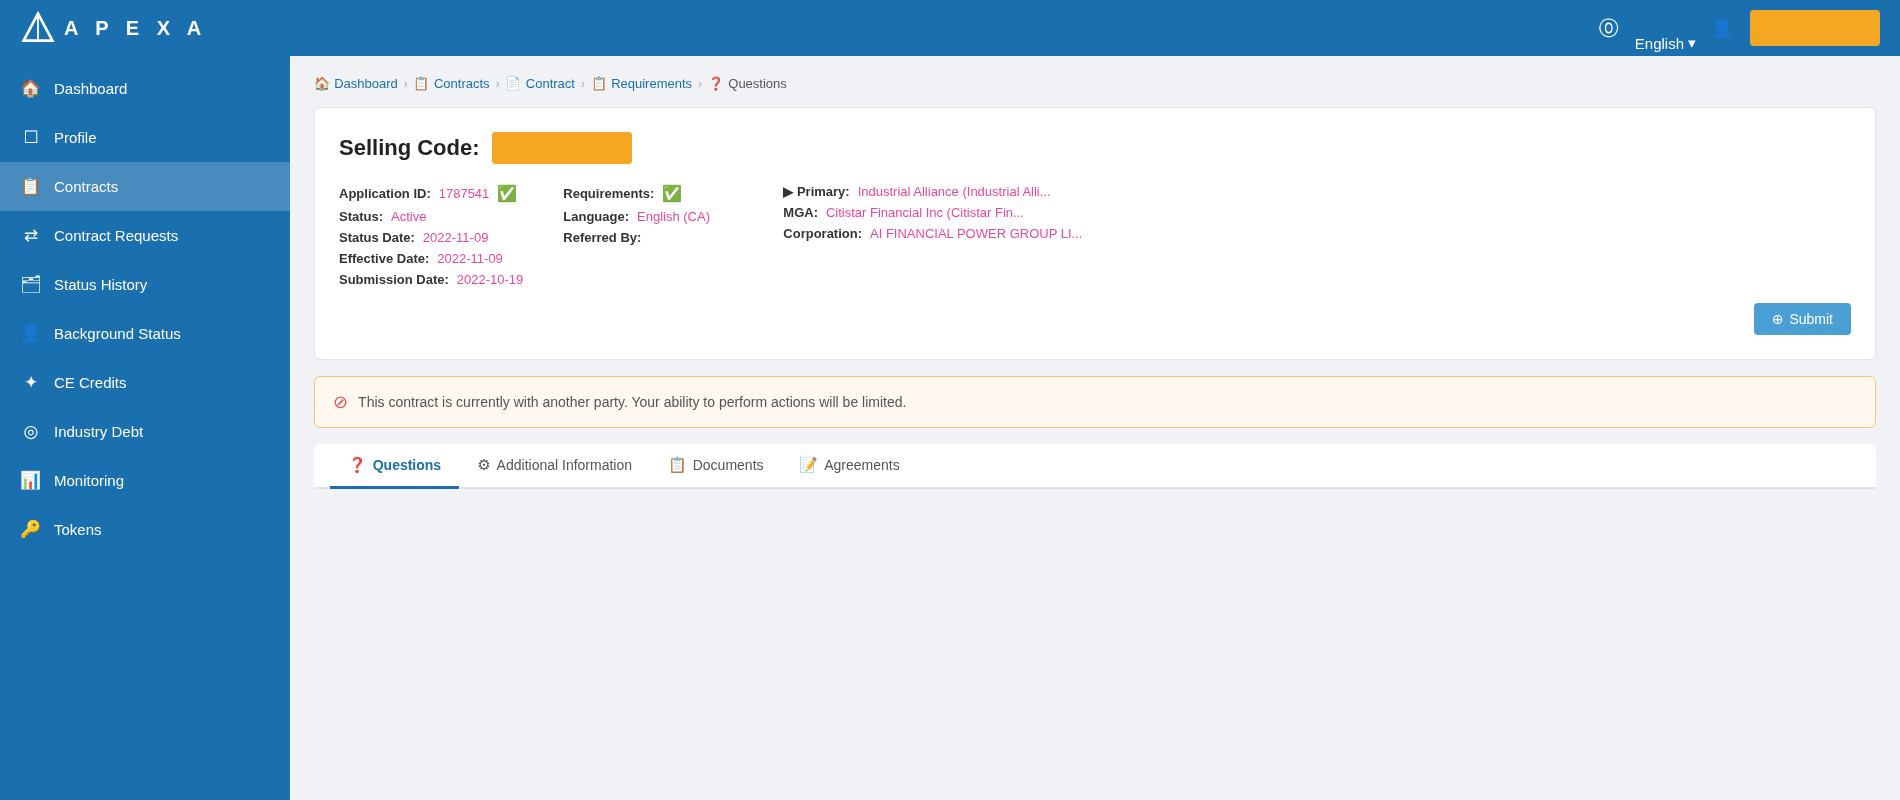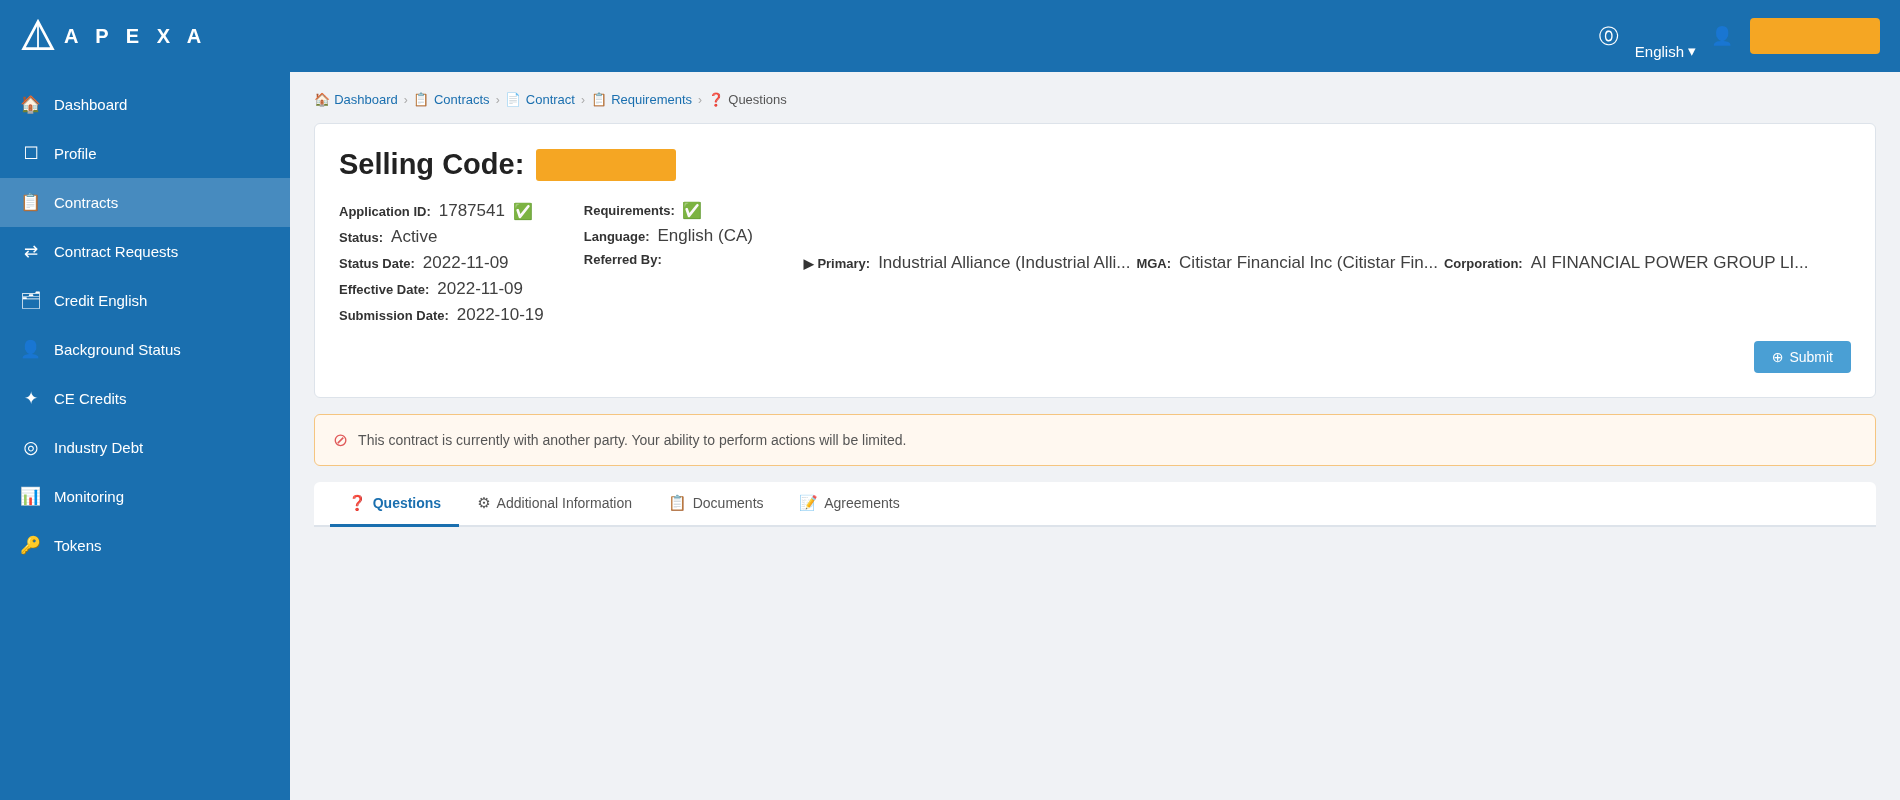--- a/index.html
+++ b/index.html
@@ -1,21 +1,21 @@
 <!DOCTYPE html>
 <html><head>
   <meta charset="utf-8">
   <style>
     * { box-sizing: border-box; margin: 0; padding: 0; }
     body { font-family: 'Segoe UI', Arial, sans-serif; font-size: 14px; background: #f0f2f5; display: flex; flex-direction: column; height: 100vh; overflow: hidden; }
 
     
     .top-header {
       background: #1a6faf;
-      height: 72px;
+      height: 56px;
       display: flex;
       justify-content: space-between;
       padding: 0 20px;
       flex-shrink: 0;
     }
     .logo-area {
       display: flex;
       align-items: center;
       gap: 8px;
     }
@@ -143,21 +143,21 @@
       padding: 24px;
       margin-bottom: 16px;
     }
     .selling-code-row {
       display: flex;
       align-items: center;
       gap: 12px;
       margin-bottom: 20px;
     }
     .selling-code-label {
-      font-size: 29px;
+      font-size: 22px;
       font-weight: 700;
       color: #222;
     }
     .selling-code-value {
       background: #f5a623;
       width: 140px;
       height: 32px;
       border-radius: 3px;
     }
     .detail-row {
@@ -165,41 +165,41 @@
       align-items: center;
       gap: 8px;
     }
     .detail-label {
       font-weight: 600;
       color: #333;
       font-size: 13px;
       white-space: nowrap;
     }
     .detail-value {
-      color: #404040;
-      font-size: 17px;
+      color: #ec4899;
+      font-size: 13px;
     }
     .check-icon {
       color: #28a745;
       font-size: 16px;
     }
 
     .details-grid {
       display: flex;
       gap: 40px;
     }
     .details-col {
       display: flex;
       flex-direction: column;
       gap: 6px;
       min-width: 180px;
     }
     .details-col-right {
       display: flex;
-      flex-direction: row;
+      flex-direction: column;
       gap: 6px;
     }
 
     .advisor-value {
       background: #f5a623;
       width: 120px;
       height: 22px;
       border-radius: 3px;
       display: inline-block;
     }
@@ -308,21 +308,21 @@
     <div class="sidebar-item active">
       <span class="sidebar-icon">📋</span>
       <span>Contracts</span>
     </div>
     <div class="sidebar-item">
       <span class="sidebar-icon">⇄</span>
       <span>Contract Requests</span>
     </div>
     <div class="sidebar-item">
       <span class="sidebar-icon">🗂</span>
-      <span>Credit English</span>
+      <span>Status History</span>
     </div>
     <div class="sidebar-item">
       <span class="sidebar-icon">👤</span>
       <span>Background Status</span>
     </div>
     <div class="sidebar-item">
       <span class="sidebar-icon">✦</span>
       <span>CE Credits</span>
     </div>
     <div class="sidebar-item">

